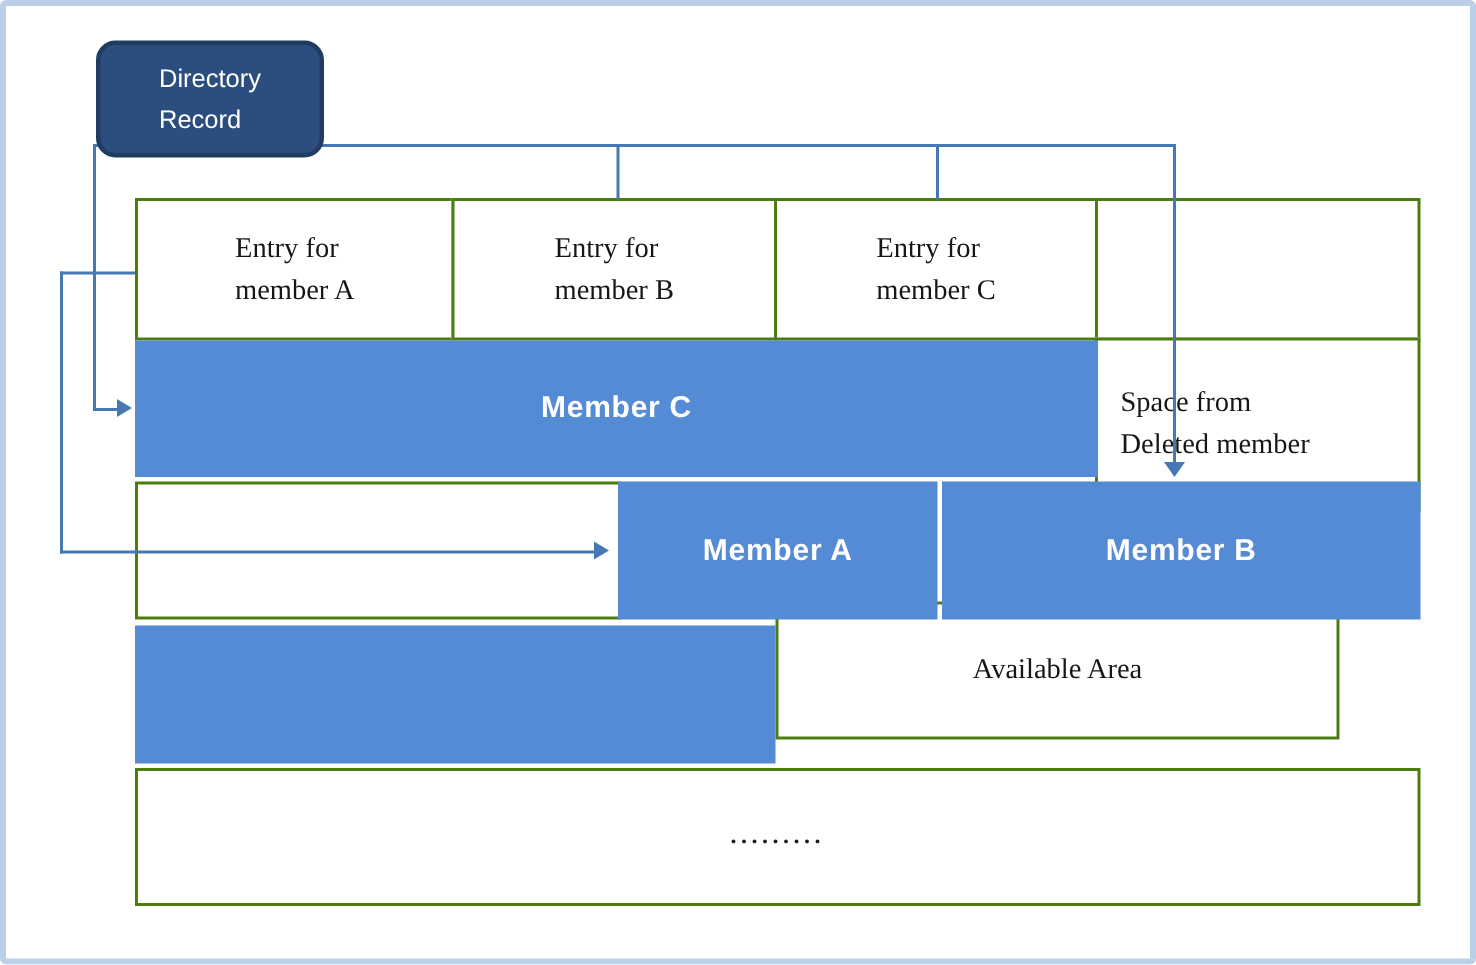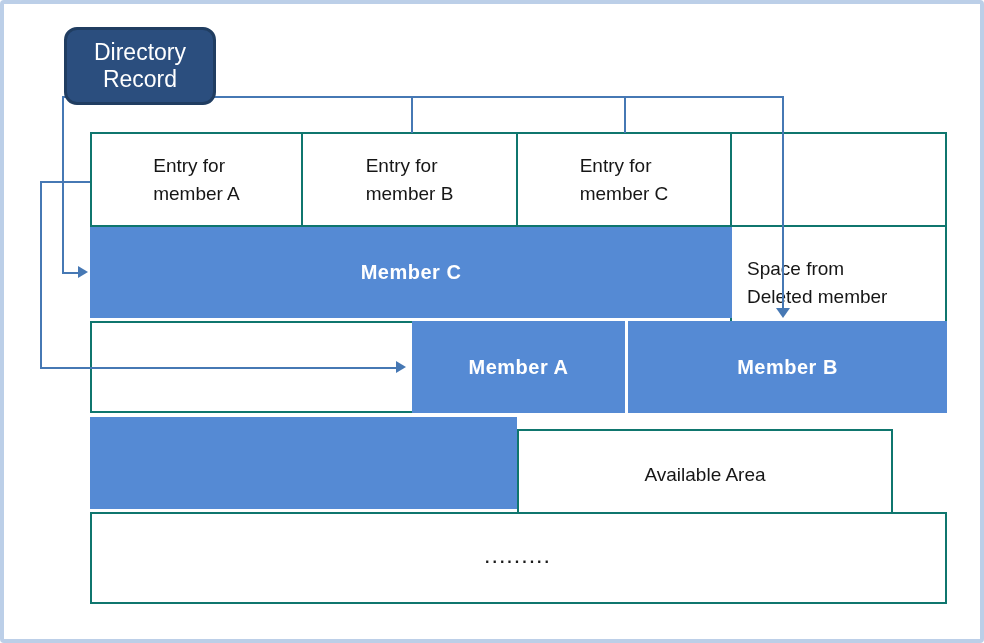--- a/index.html
+++ b/index.html
@@ -12,40 +12,40 @@
     box-sizing:border-box;
   }
   
   .dir-box{
     position:absolute;left:64px;top:27px;width:152px;height:78px;
     background:#2B4E7E;border:3px solid #203D61;border-radius:13px;
     box-sizing:border-box;display:flex;align-items:center;justify-content:center;
     z-index:10;
   }
   .dir-box .lbl{
-    color:#ffffff;font-size:23px;line-height:27px;text-align:center;
+    color:#ffffff;font-size:17px;line-height:27px;
     white-space:pre-line;font-weight:500;
   }
   
   .line{position:absolute;background:#4678B4;z-index:5;}
   .head-right{
     position:absolute;width:0;height:0;z-index:6;
     border-top:6px solid transparent;border-bottom:6px solid transparent;
     border-left:10px solid #4678B4;
   }
   .head-down{
     position:absolute;width:0;height:0;z-index:6;
     border-left:7px solid transparent;border-right:7px solid transparent;
     border-top:10px solid #4678B4;
   }
   
   .cell{
-    position:absolute;background:#ffffff;border:2px solid #0f766e;
+    position:absolute;background:#ffffff;border:2px solid #4d7c0f;
     box-sizing:border-box;display:flex;align-items:center;justify-content:center;
-    z-index:1;color:#161616;font-size:19px;
+    z-index:1;color:#161616;font-size:19px;font-family:Liberation Serif, serif;
   }
   .cell .two-line{white-space:pre-line;text-align:left;line-height:28px;}
   .bar{
     position:absolute;background:#558AD4;box-sizing:border-box;z-index:2;
     display:flex;align-items:center;justify-content:center;
   }
   .bar .lbl{color:#ffffff;font-weight:bold;font-size:20px;letter-spacing:.5px;}
   .space-cell{justify-content:flex-start;padding-left:15px;}
   .dots{font-size:16px;font-weight:bold;letter-spacing:3px;color:#1a1a1a;}
 </style>
@@ -101,19 +101,19 @@
 
 <div class="cell" style="left:90px;top:321px;width:324px;height:92px;"></div>
 <div class="bar" style="left:412px;top:321px;width:213px;height:92px;">
   <span class="lbl">Member A</span>
 </div>
 <div class="bar" style="left:628px;top:321px;width:319px;height:92px;">
   <span class="lbl">Member B</span>
 </div>
 
 <div class="bar" style="left:90px;top:417px;width:427px;height:92px;"></div>
-<div class="cell" style="left:517px;top:429px;width:376px;height:92px;">
+<div class="cell" style="left:517px;top:401px;width:376px;height:92px;">
   <span>Available Area</span>
 </div>
 
 <div class="cell" style="left:90px;top:512px;width:857px;height:92px;">
   <span class="dots">.........</span>
 </div>
 
 </body></html>

